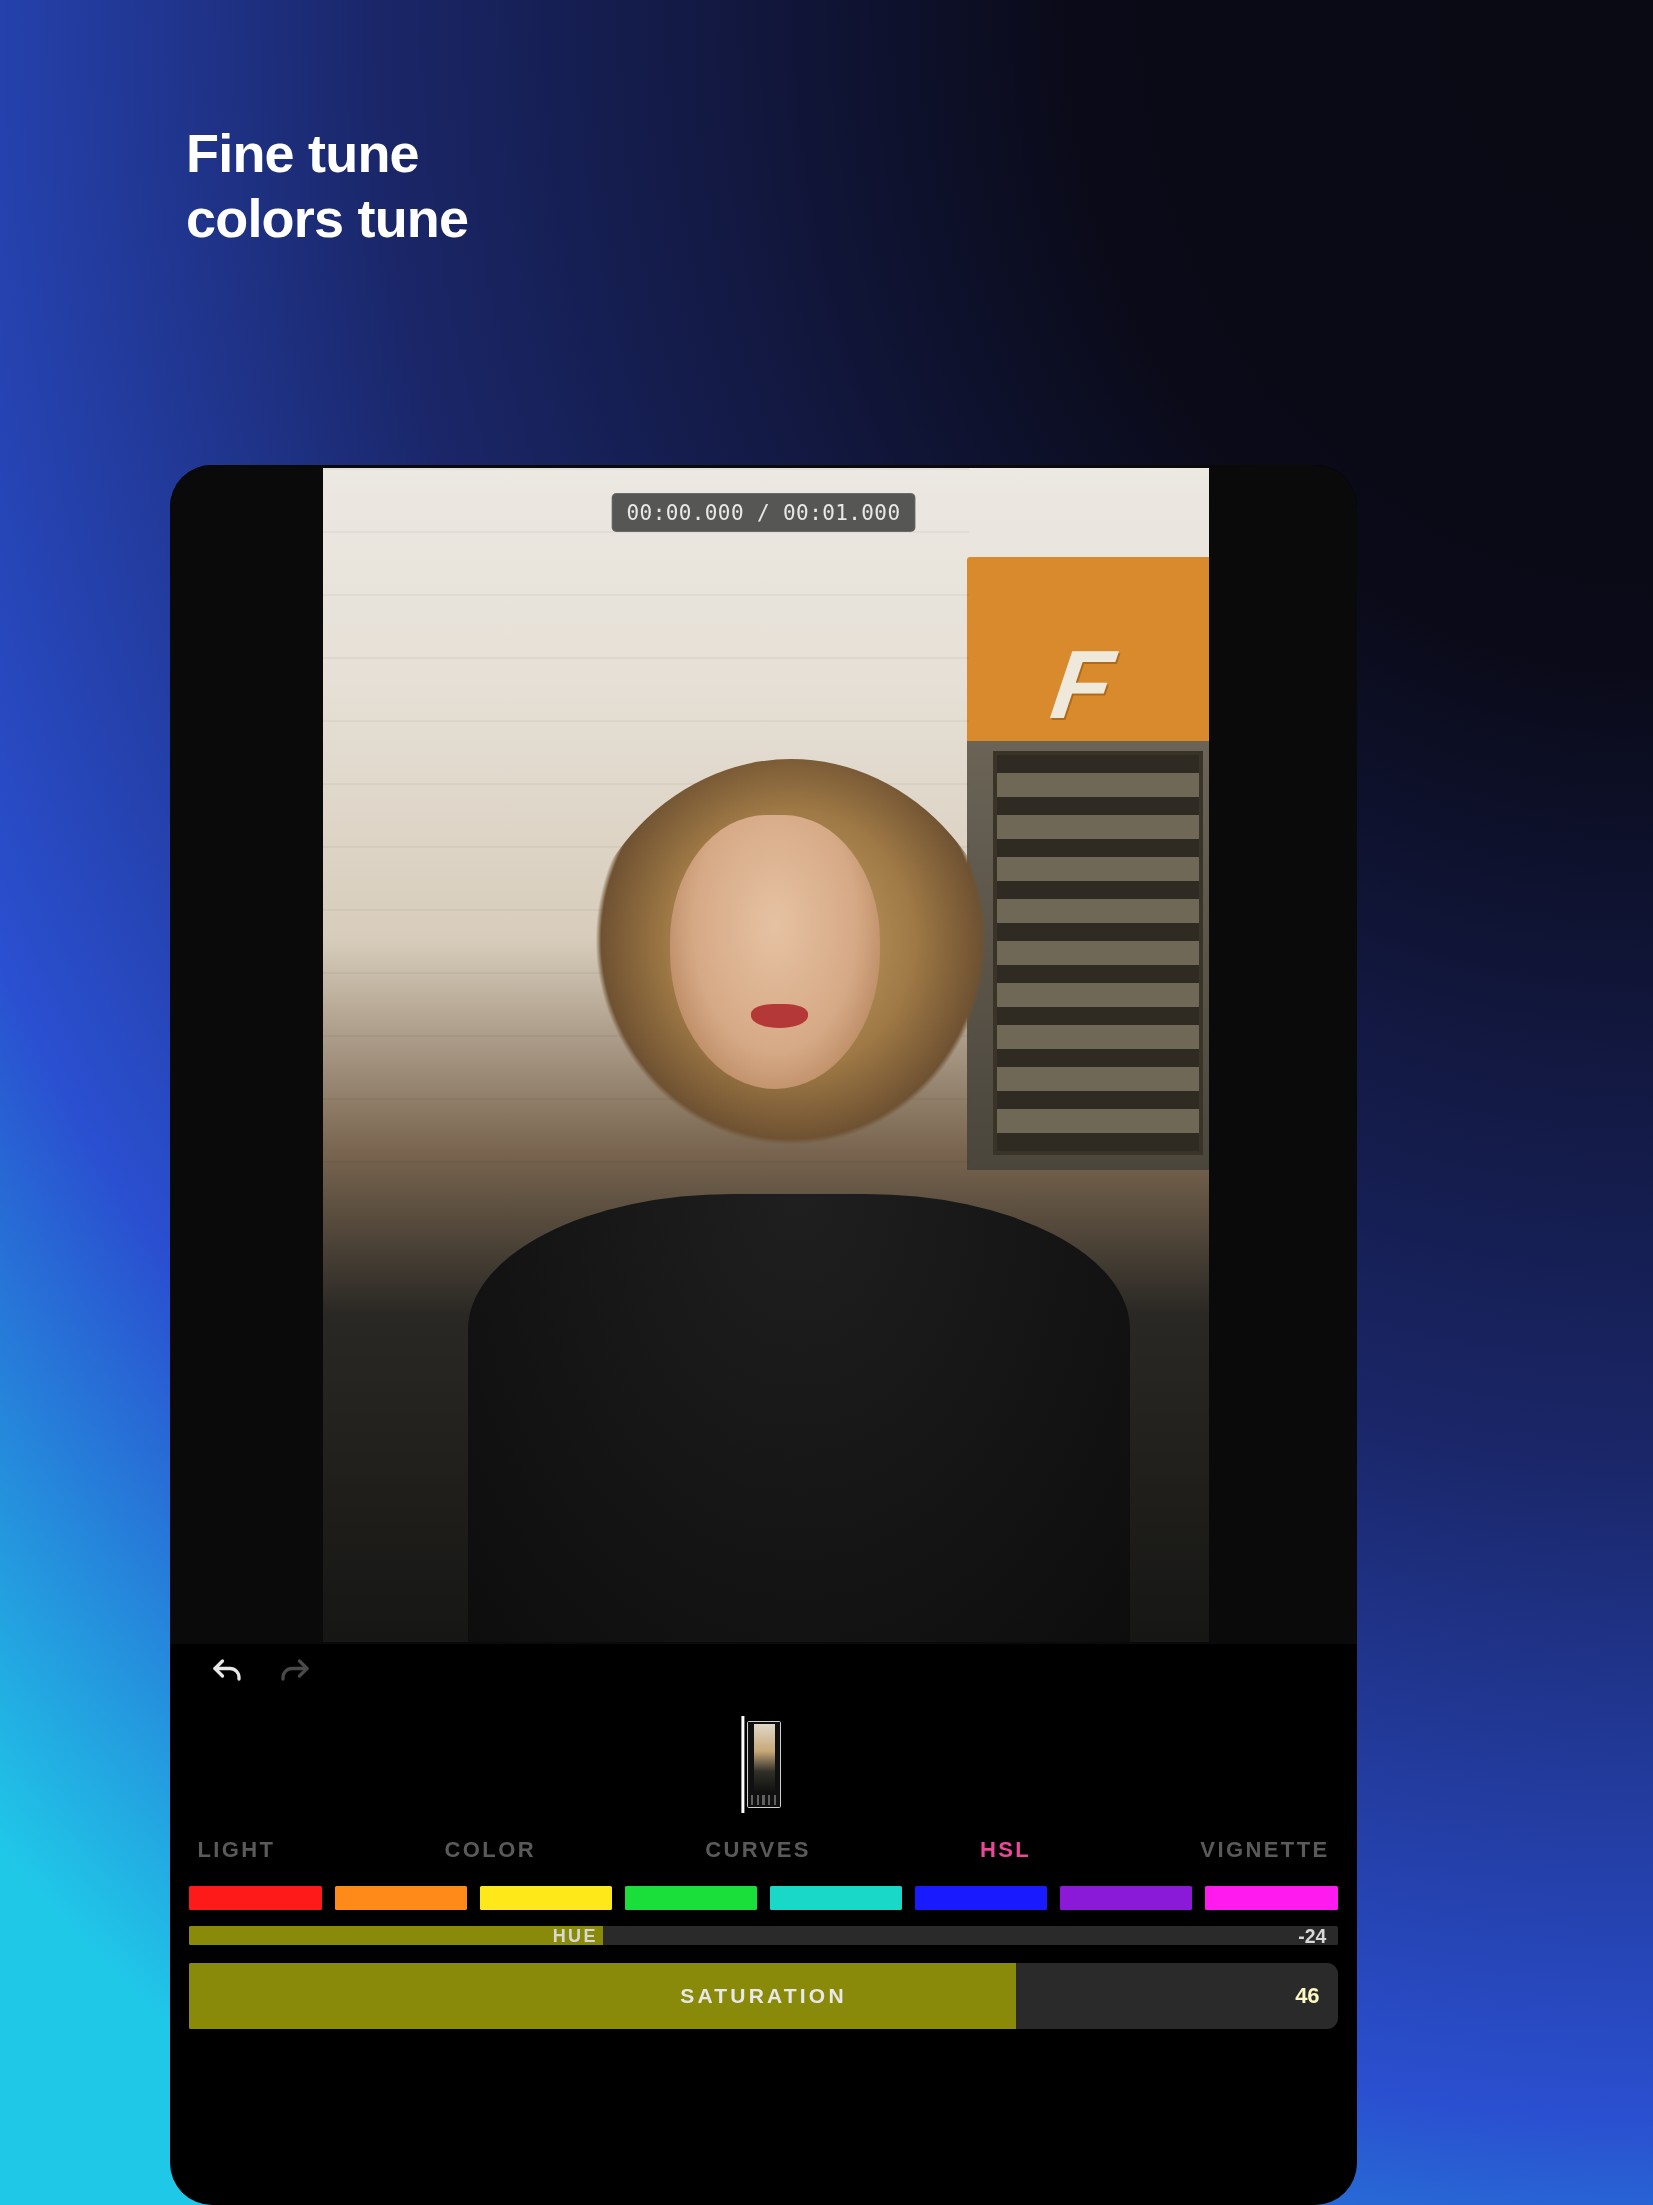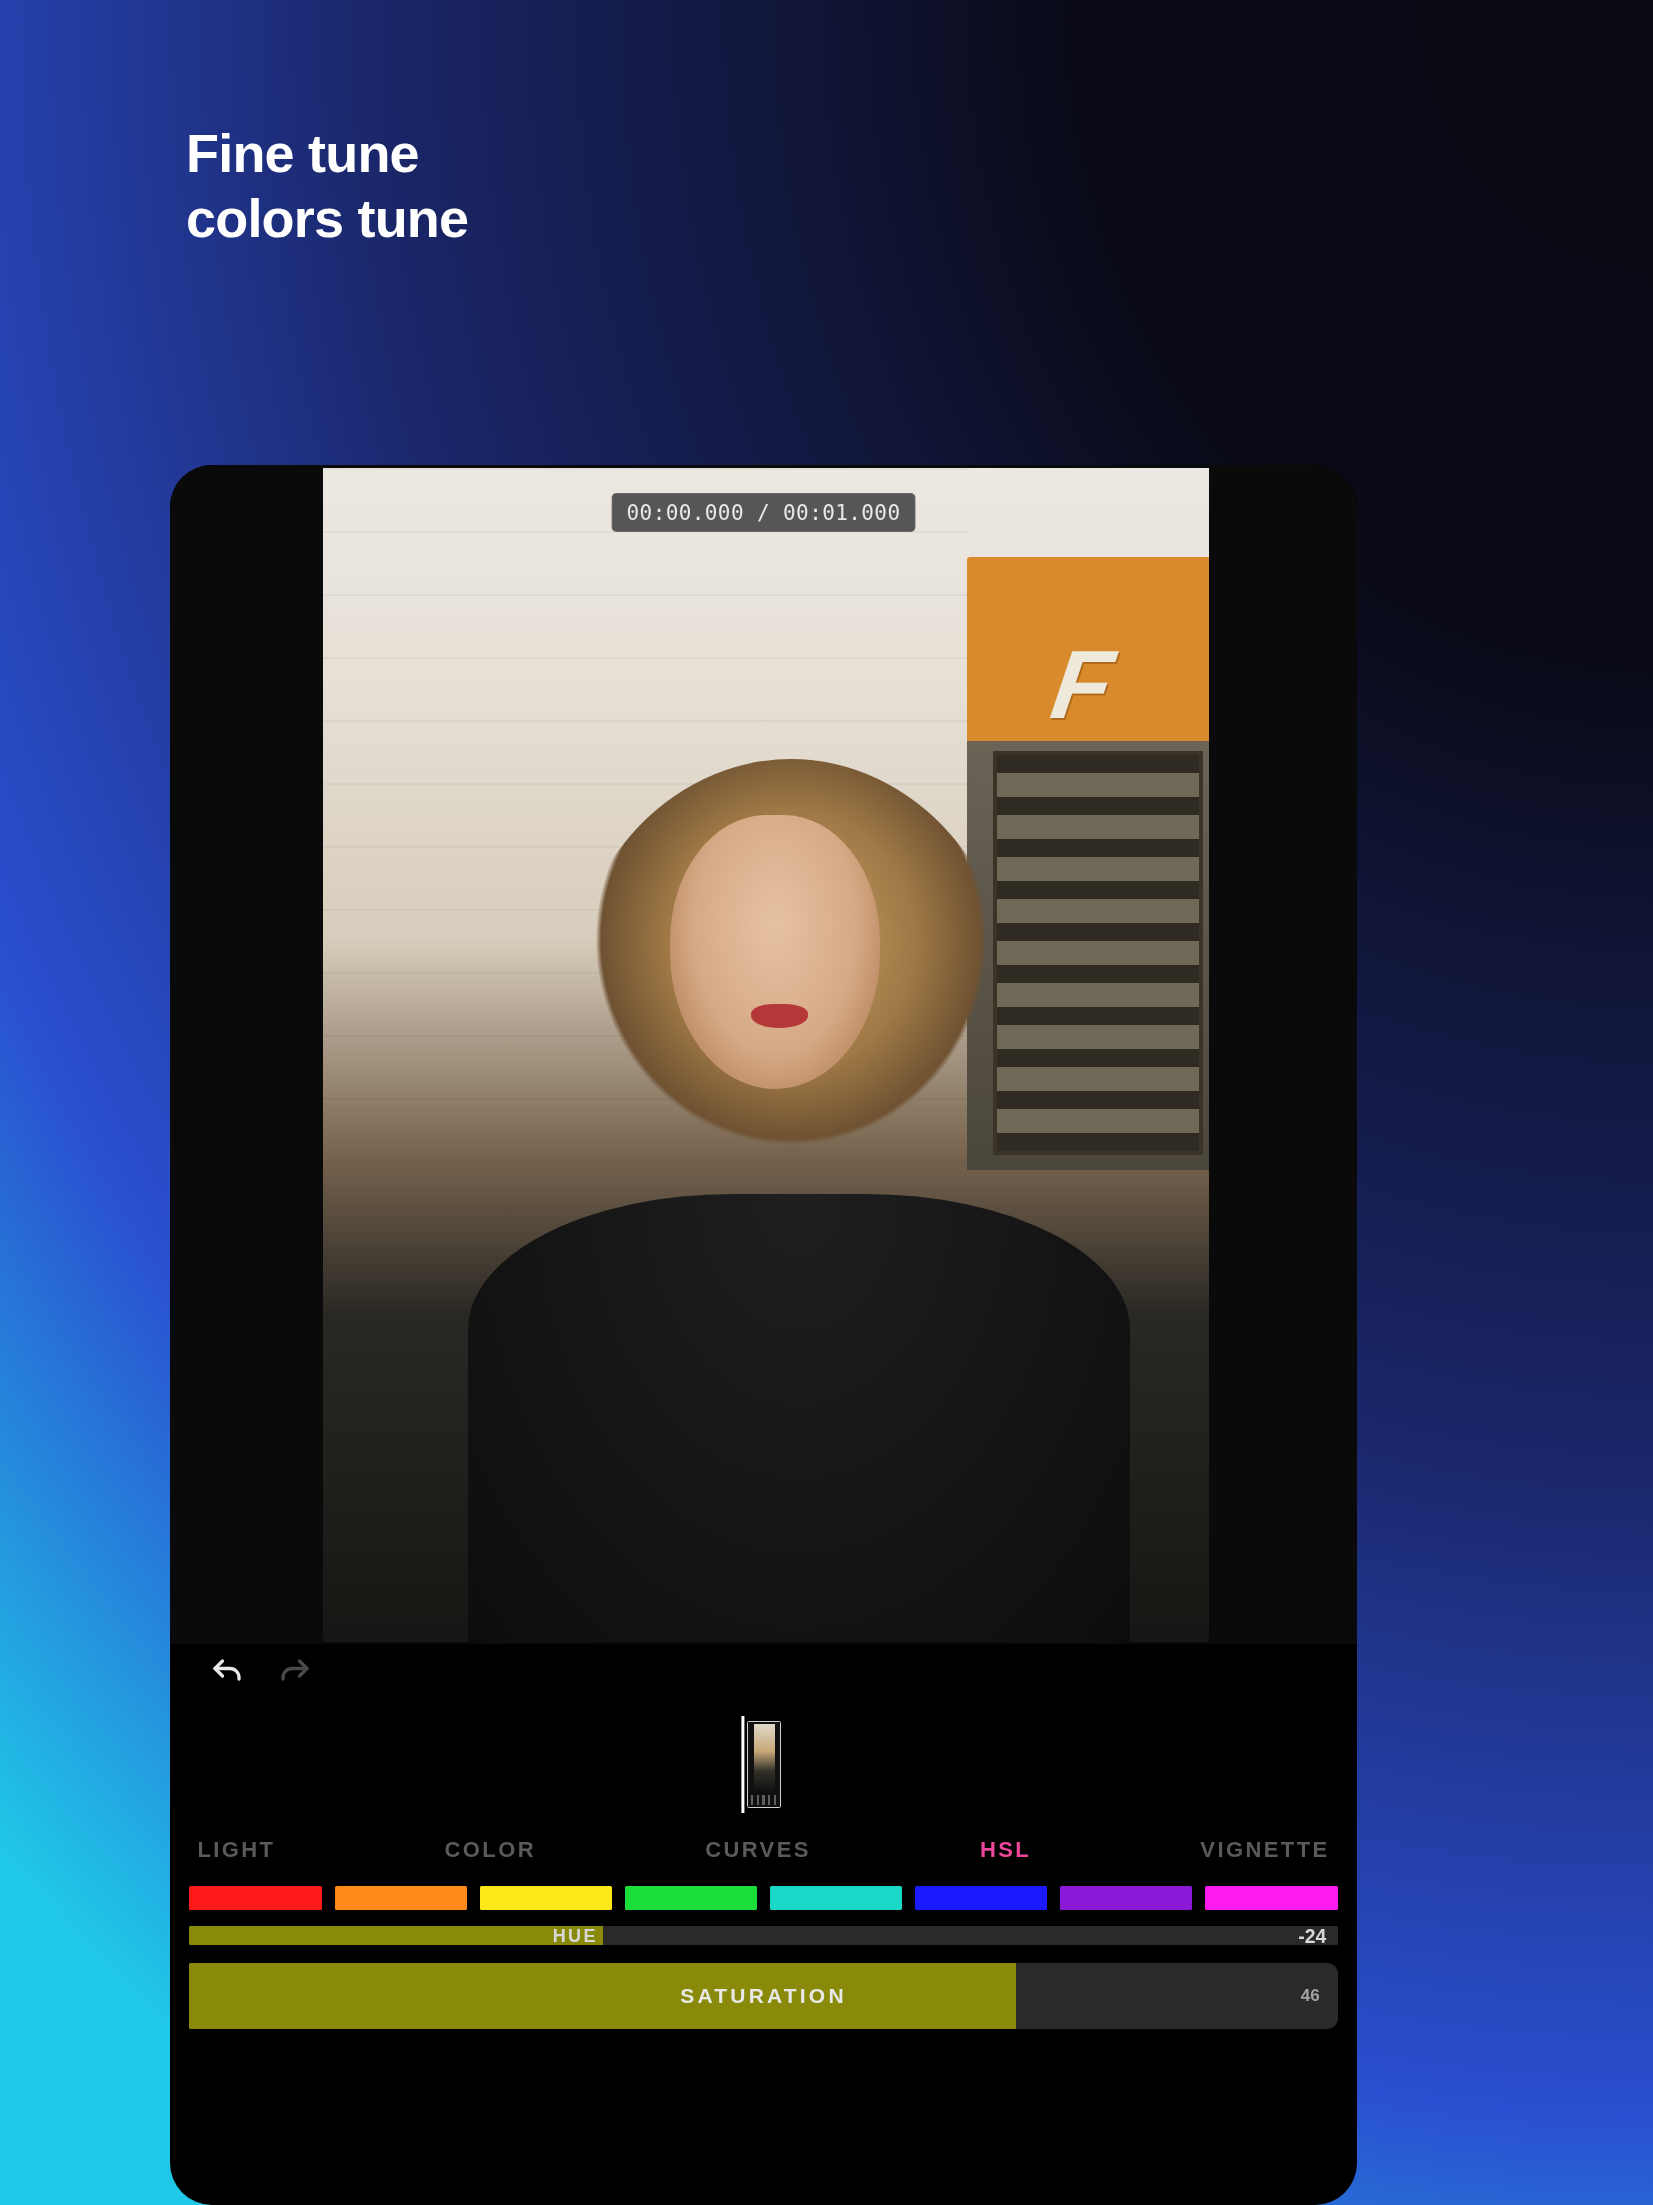--- a/index.html
+++ b/index.html
@@ -271,22 +271,22 @@
     color: #e8e8e8;
     font-size: 21px;
     font-weight: 700;
     letter-spacing: 3.2px;
   }
   .sat-value {
     position: absolute;
     right: 18px;
     top: 50%;
     transform: translateY(-50%);
-    color: #a3a3a3;
-    font-size: 17px;
+    color: #fef9c3;
+    font-size: 22px;
     font-weight: 600;
   }
 </style>
 </head>
 <body>
 
 <div class="headline">
   <div>Fine tune</div>
   <div>colors tune</div>
 </div>

